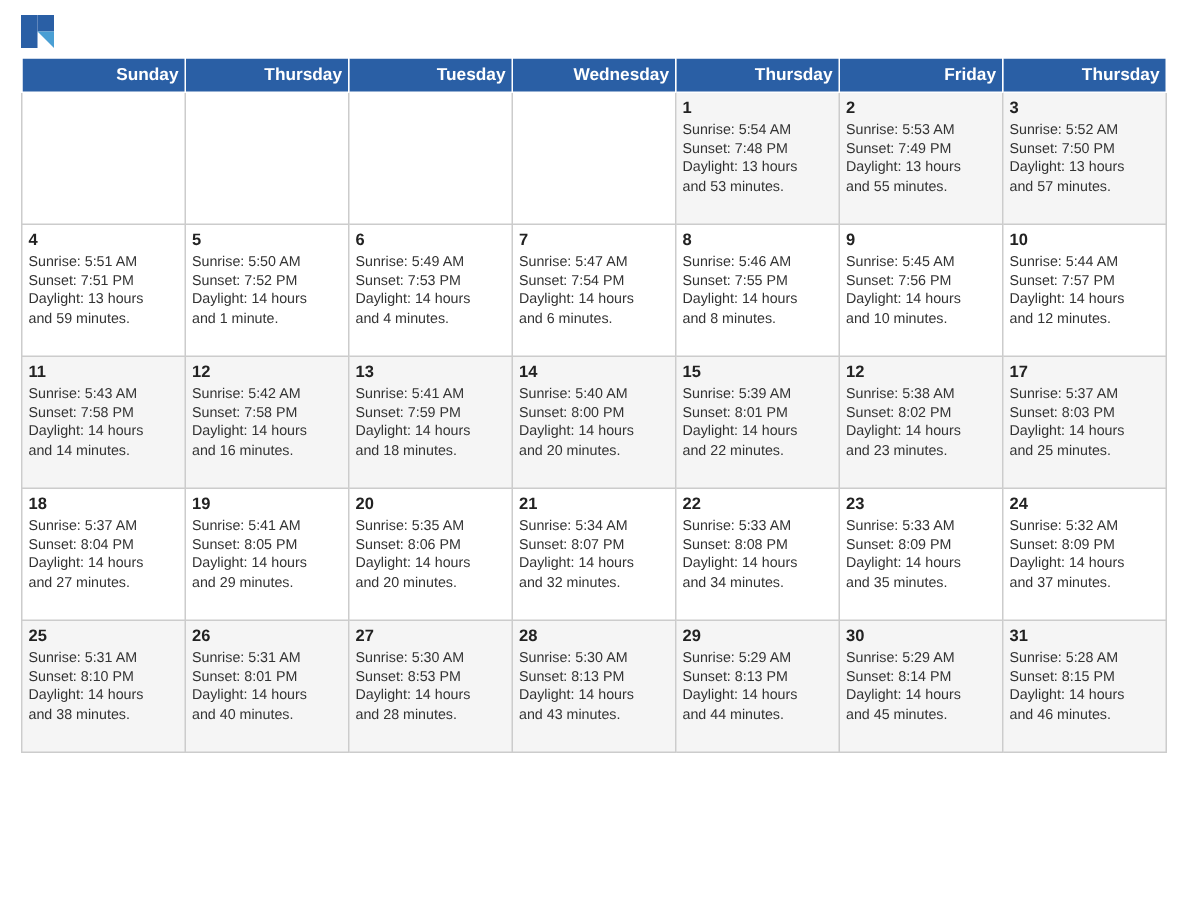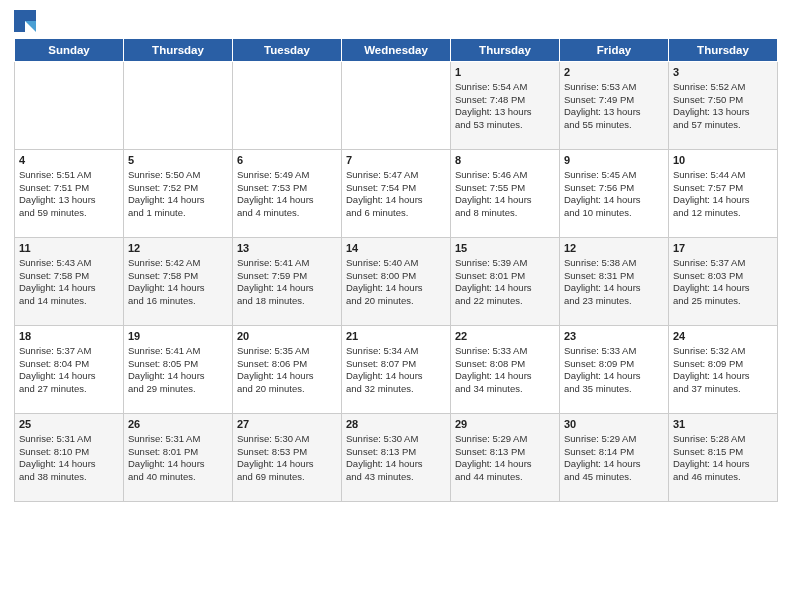--- a/index.html
+++ b/index.html
@@ -56,21 +56,21 @@
       width: 100%;
       border-collapse: collapse;
       table-layout: fixed;
     }
     thead th {
       background: #2a5fa5;
       color: #fff;
       font-size: 11.5px;
       font-weight: bold;
       padding: 5px 4px;
-      text-align: center;
+      text-align: right;
       border: 1px solid #fff;
     }
     tbody td {
       border: 1px solid #ccc;
       vertical-align: top;
       padding: 3px 4px;
       height: 88px;
       background: #fff;
       font-size: 9.5px;
       color: #222;
@@ -239,21 +239,21 @@
           <td>
             <span class="day-num">15</span>
             <div class="day-info">Sunrise: 5:39 AM</div>
             <div class="day-info">Sunset: 8:01 PM</div>
             <div class="day-info">Daylight: 14 hours</div>
             <div class="day-info">and 22 minutes.</div>
           </td>
           <td>
             <span class="day-num">12</span>
             <div class="day-info">Sunrise: 5:38 AM</div>
-            <div class="day-info">Sunset: 8:31 PM</div>
+            <div class="day-info">Sunset: 8:02 PM</div>
             <div class="day-info">Daylight: 14 hours</div>
             <div class="day-info">and 23 minutes.</div>
           </td>
           <td>
             <span class="day-num">17</span>
             <div class="day-info">Sunrise: 5:37 AM</div>
             <div class="day-info">Sunset: 8:03 PM</div>
             <div class="day-info">Daylight: 14 hours</div>
             <div class="day-info">and 25 minutes.</div>
           </td>
@@ -322,21 +322,21 @@
             <div class="day-info">Sunrise: 5:31 AM</div>
             <div class="day-info">Sunset: 8:01 PM</div>
             <div class="day-info">Daylight: 14 hours</div>
             <div class="day-info">and 40 minutes.</div>
           </td>
           <td>
             <span class="day-num">27</span>
             <div class="day-info">Sunrise: 5:30 AM</div>
             <div class="day-info">Sunset: 8:53 PM</div>
             <div class="day-info">Daylight: 14 hours</div>
-            <div class="day-info">and 69 minutes.</div>
+            <div class="day-info">and 28 minutes.</div>
           </td>
           <td>
             <span class="day-num">28</span>
             <div class="day-info">Sunrise: 5:30 AM</div>
             <div class="day-info">Sunset: 8:13 PM</div>
             <div class="day-info">Daylight: 14 hours</div>
             <div class="day-info">and 43 minutes.</div>
           </td>
           <td>
             <span class="day-num">29</span>

